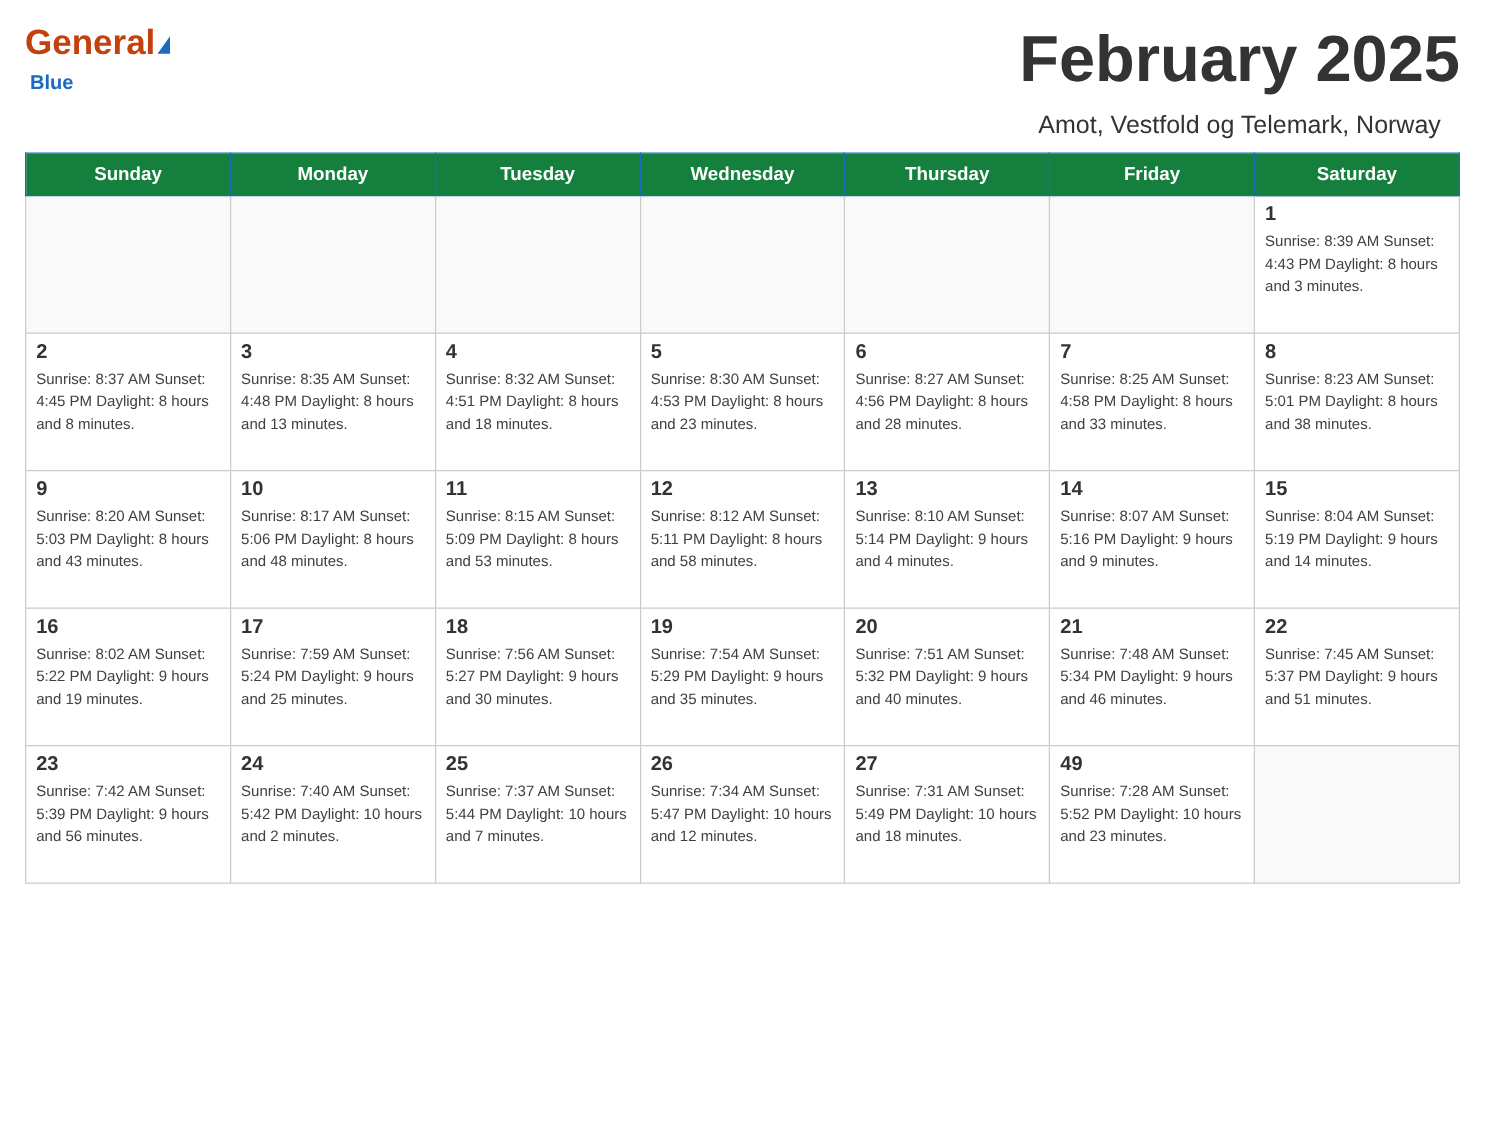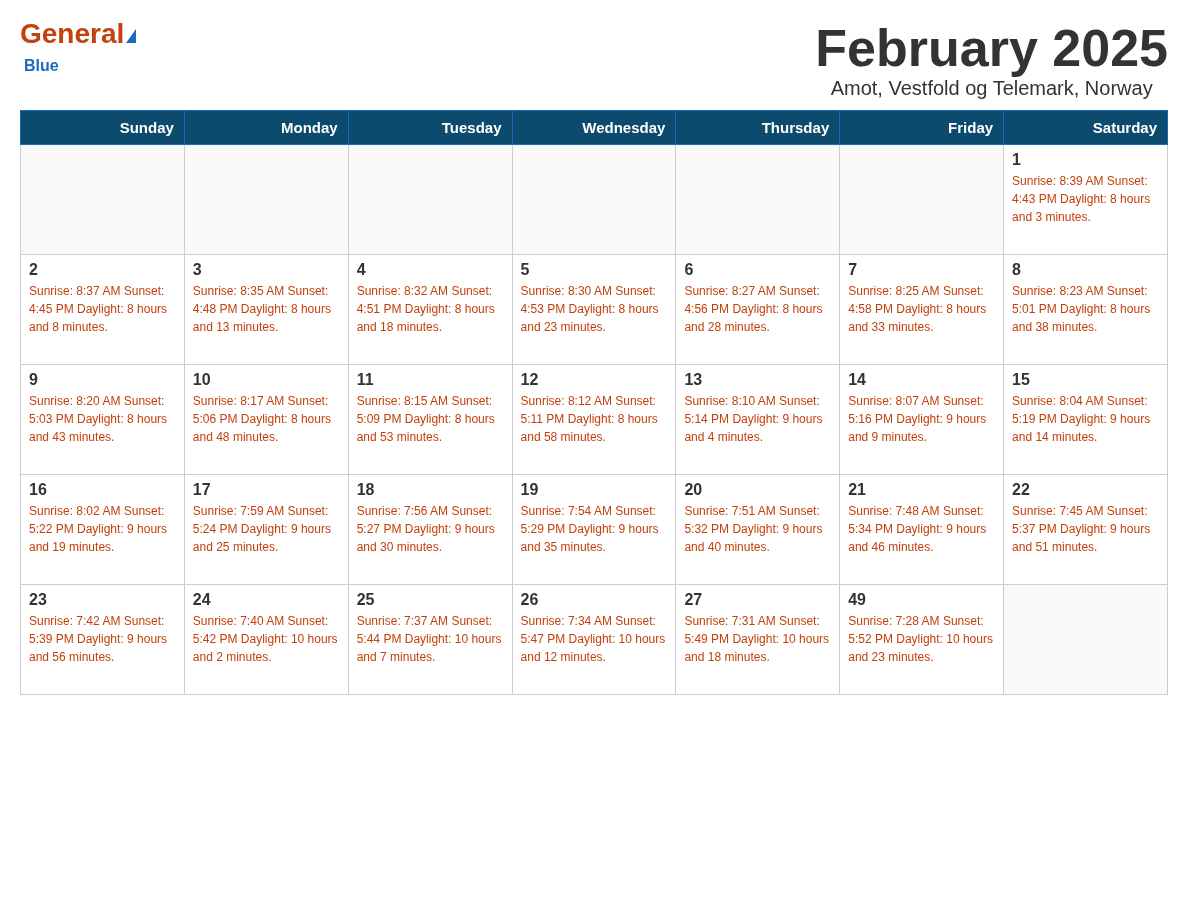--- a/index.html
+++ b/index.html
@@ -52,55 +52,55 @@
     }
     .calendar-title {
       font-size: 52px;
       font-weight: bold;
       color: #333;
       line-height: 1.1;
     }
     .calendar-subtitle {
       font-size: 20px;
       color: #333;
-      margin-top: 0;
+      margin-top: 12px;
     }
     .calendar {
       width: 100%;
       border-collapse: collapse;
       margin-top: 10px;
     }
     .calendar th {
-      background-color: #0c4a6e;
+      background-color: #15803d;
       color: #fff;
       font-size: 15px;
       font-weight: bold;
       padding: 8px 10px;
-      text-align: right;
+      text-align: center;
       border: 1px solid #1a6bbf;
     }
     .calendar td {
       vertical-align: top;
       border: 1px solid #ccc;
       padding: 6px 8px;
       width: 14.285%;
       min-height: 110px;
       font-size: 12.5px;
       color: #333;
     }
     .day-number {
       font-size: 16px;
       font-weight: bold;
       display: block;
       margin-bottom: 3px;
     }
     .day-info {
       font-size: 12px;
       line-height: 1.5;
-      color: #c2410c;
+      color: #404040;
     }
     .empty-cell {
       background: #f9f9f9;
     }
     tr td {
       height: 110px;
     }
   </style>
 </head>
 <body>

